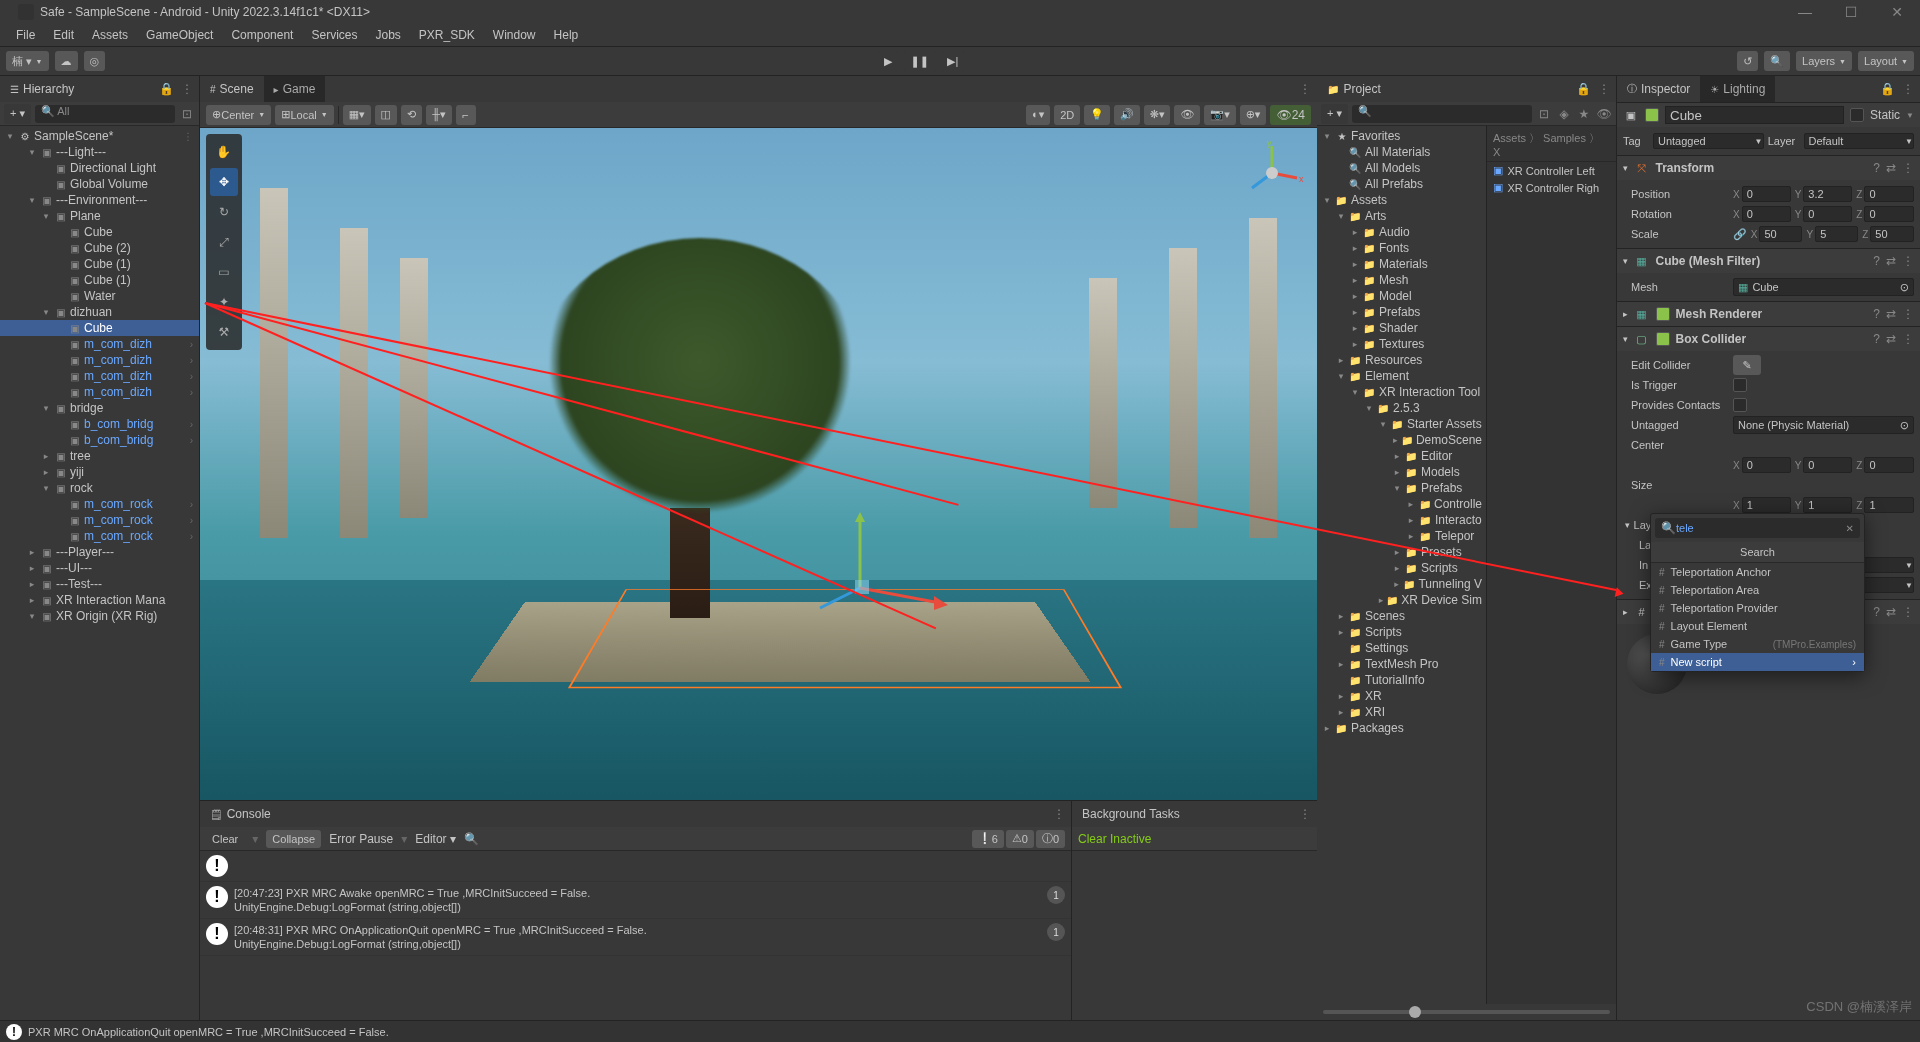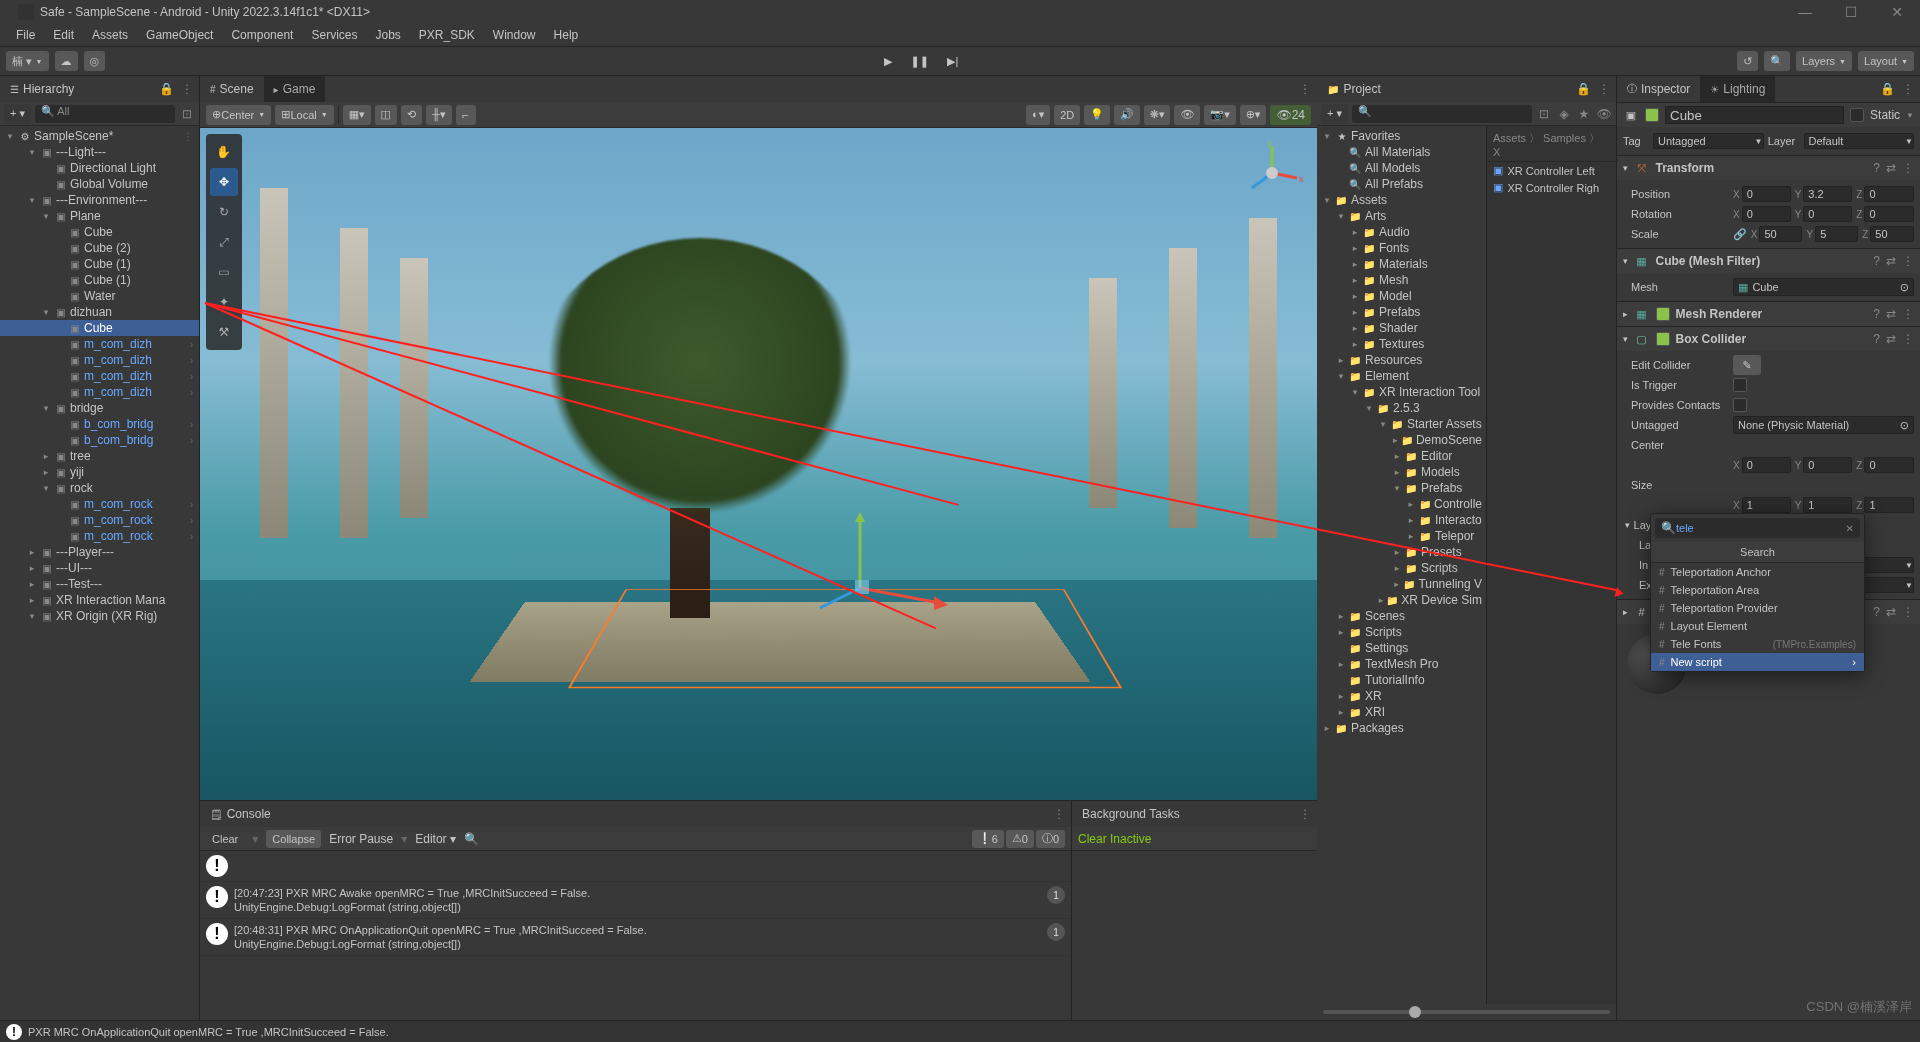--- a/index.html
+++ b/index.html
@@ -959,21 +959,21 @@
       <div class="opt">
         <span class="oi">#</span>
         <span>Teleportation Provider</span>
       </div>
       <div class="opt">
         <span class="oi">#</span>
         <span>Layout Element</span>
       </div>
       <div class="opt">
         <span class="oi">#</span>
-        <span>Tele Fonts</span>
+        <span>Game Type</span>
         <span class="sub">(TMPro.Examples)</span>
       </div>
       <div class="opt sel">
         <span class="oi">#</span>
         <span>New script</span>
         <span style="margin-left:auto">›</span>
       </div>
     </div>
 </div>
 

